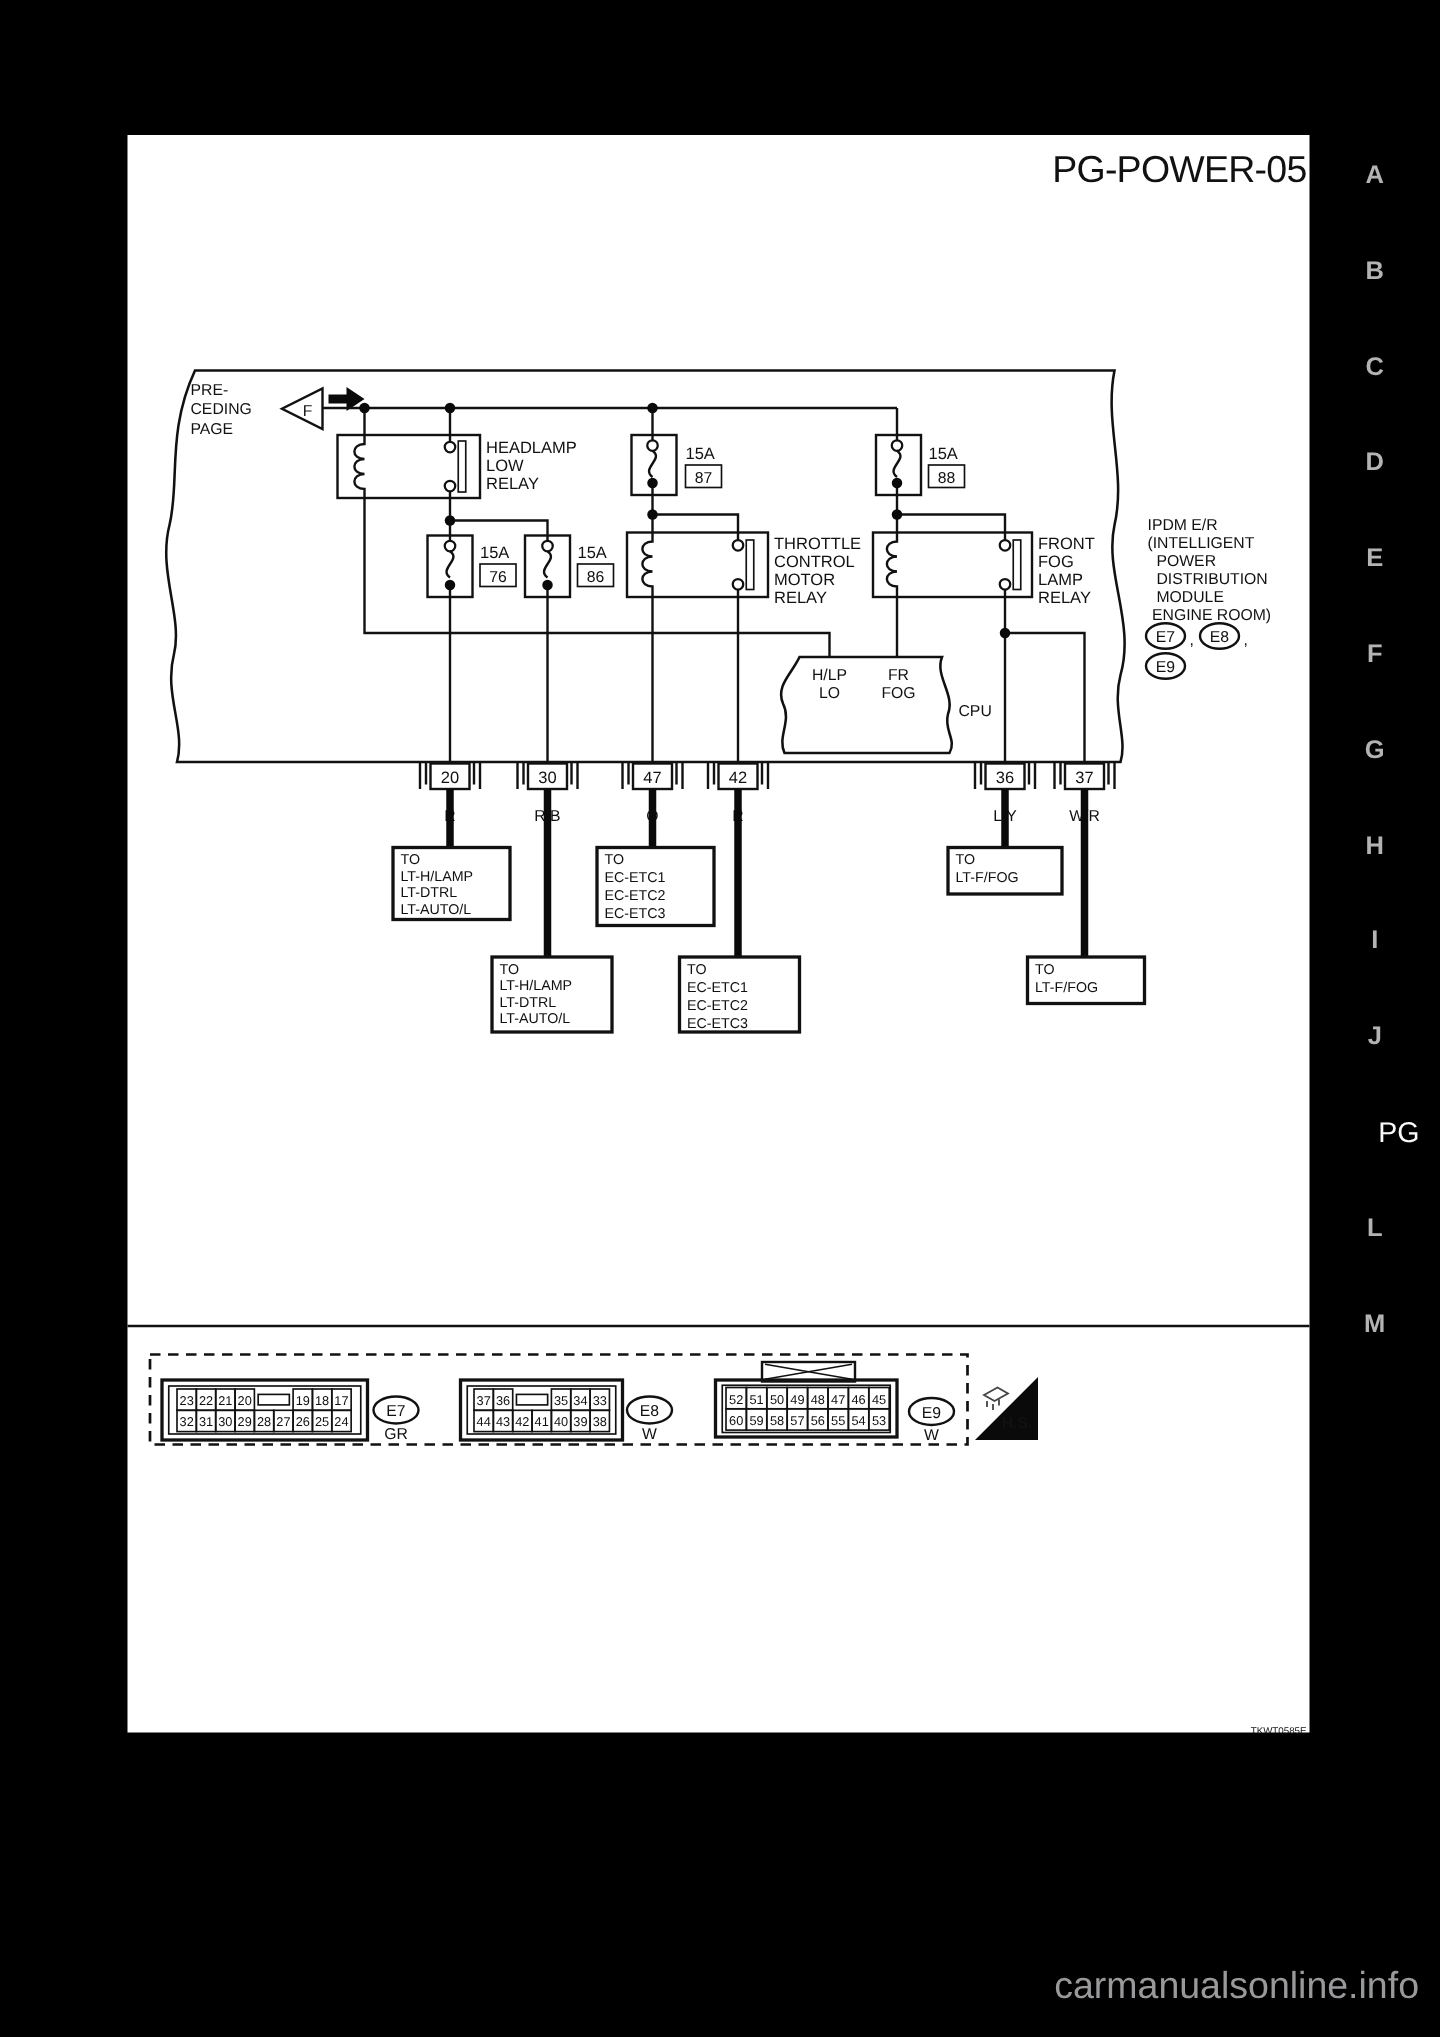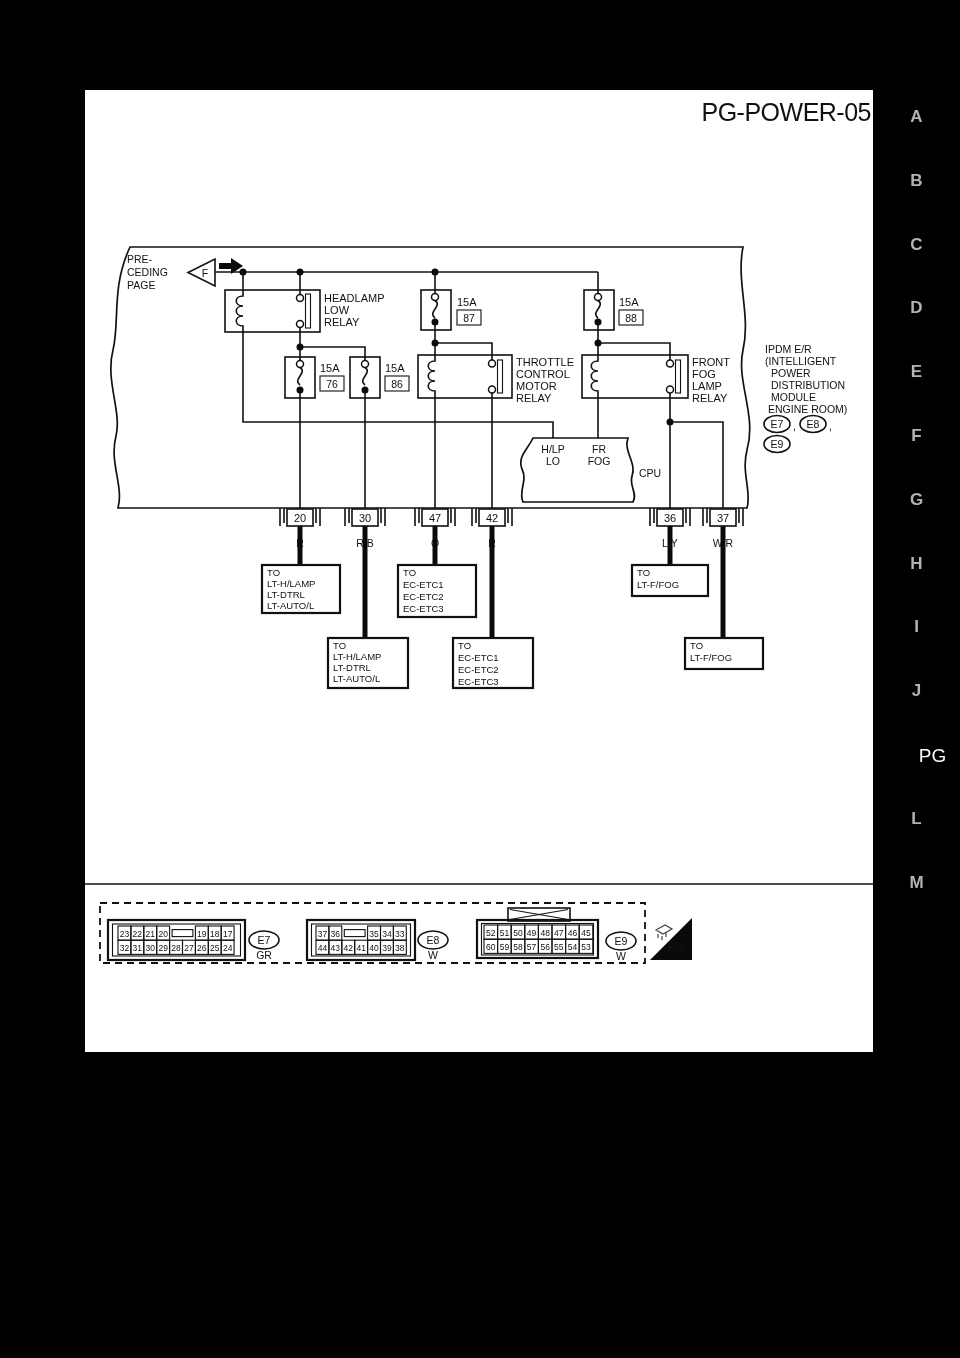--- a/index.html
+++ b/index.html
@@ -1,16 +1,16 @@
 <!DOCTYPE html>
 <html><head>
 <meta charset="utf-8">
 <style>
   html,body{margin:0;padding:0;background:#000;}
-  .page{position:relative;width:960px;height:1052px;background:#000;overflow:hidden;
+  .page{position:relative;width:960px;height:1358px;background:#000;overflow:hidden;
         font-family:"Liberation Sans",sans-serif;}
   .page svg{position:absolute;left:0;top:0;}
   svg text{font-family:"Liberation Sans",sans-serif;fill:#111;}
   .t6{font-size:6.5px;} .t8{font-size:8.5px;} .t9{font-size:9.5px;}
   .t10{font-size:10.5px;} .t11{font-size:11px;}
   .mid{text-anchor:middle;} .end{text-anchor:end;}
   .title{font-size:25px;letter-spacing:-0.5px;}
   .ln{stroke:#111;stroke-width:1.6;fill:none;}
   .ln2{stroke:#111;stroke-width:1.7;fill:none;}
   .thick{stroke:#0a0a0a;stroke-width:5;fill:none;}
@@ -410,13 +410,14 @@
       <div class="sletter" style="top: 362.2px;">E</div>
       <div class="sletter" style="top: 426px;">F</div>
       <div class="sletter" style="top: 489.8px;">G</div>
       <div class="sletter" style="top: 553.6px;">H</div>
       <div class="sletter" style="top: 617.4px;">I</div>
       <div class="sletter" style="top: 681.2px;">J</div>
       <div class="sletter current" style="top: 745px; padding-left: 16px;">PG</div>
       <div class="sletter" style="top: 808.8px;">L</div>
       <div class="sletter" style="top: 872.6px;">M</div>
     </div>
+<div class="watermark">carmanualsonline.info</div>
 </div>
 
 </body></html>

